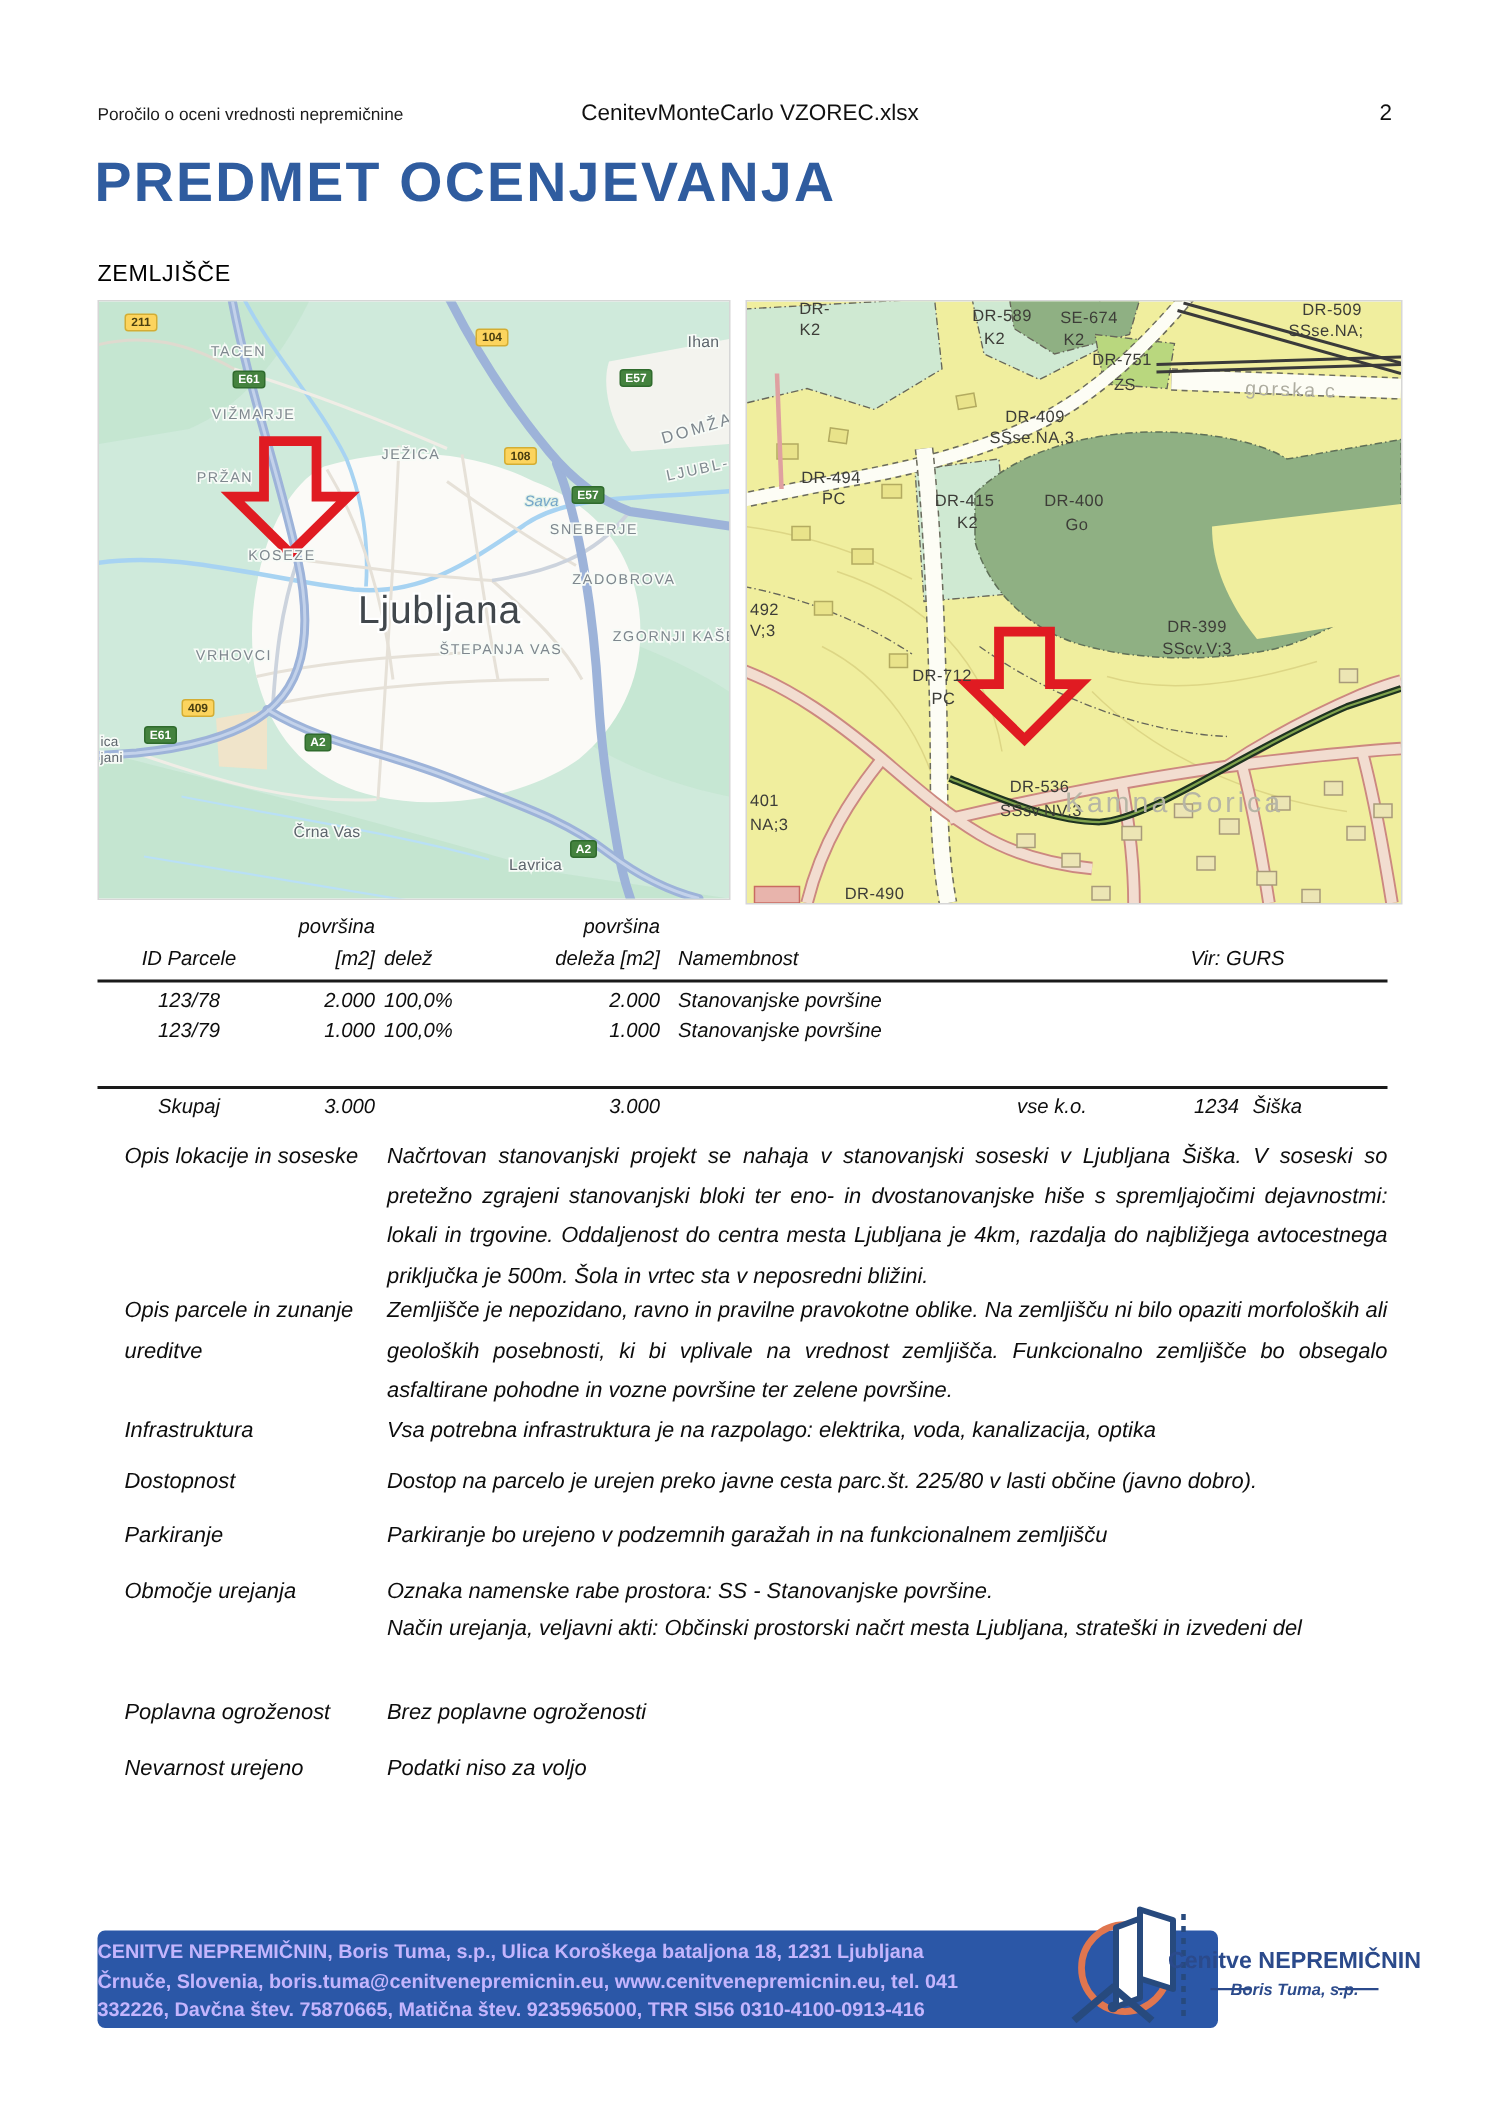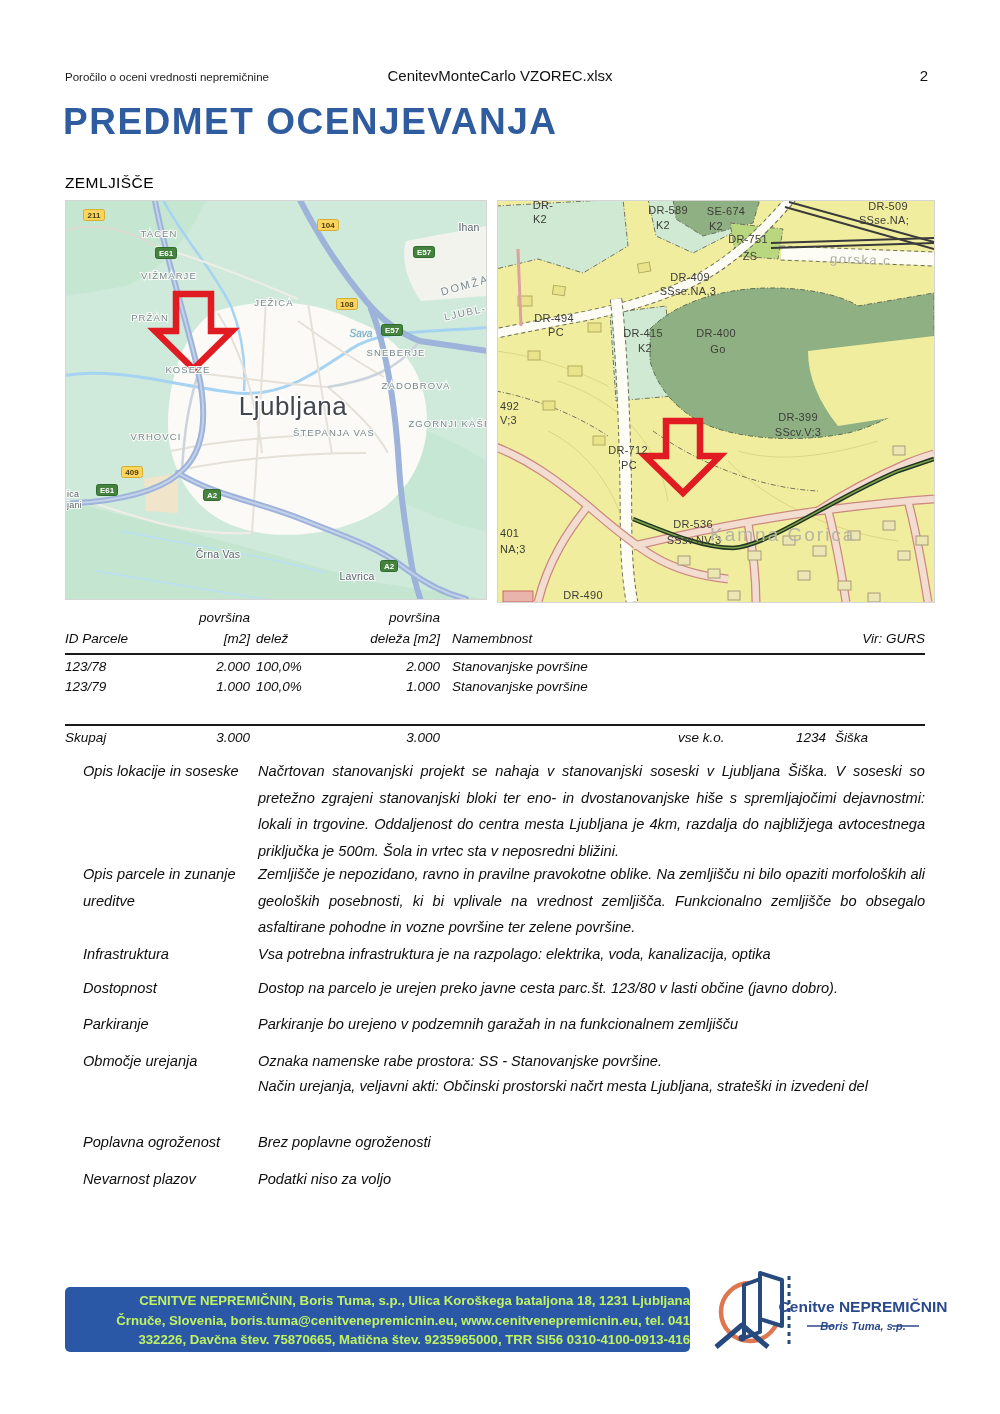--- a/index.html
+++ b/index.html
@@ -33,38 +33,38 @@
   
   .zl{font:400 11px "Liberation Sans",sans-serif;fill:#3d3d38;text-anchor:middle;letter-spacing:.3px}
   .zls{font:400 11px "Liberation Sans",sans-serif;fill:#3d3d38;text-anchor:start;letter-spacing:.3px}
   .zl-big{font:400 19px "Liberation Sans",sans-serif;fill:#b6b5a5;letter-spacing:2px}
   .zl-street{font:400 13px "Liberation Sans",sans-serif;fill:#aeada0;letter-spacing:1.5px}
   .zb{fill:none;stroke:#66665a;stroke-width:.9;stroke-dasharray:5 2 1 2}
   
   .tbl-txt{font-style:italic;font-size:13.5px;color:#0d0d0d;white-space:nowrap}
   .trow{position:absolute;left:65px;width:860px;height:20px}
   .trow span{position:absolute;top:0}
-  .c-id{left:0;width:122px;}
+  .c-id{left:0;width:122px;text-align:center}
   .c-area{left:85px;width:100px;text-align:right}
   .c-delez{left:191px;width:90px;}
   .c-deleza{left:283px;width:92px;text-align:right}
   .c-nam{left:387px;width:330px}
-  .c-vir{right:0;width:200px;text-align:right}
+  .c-vir{right:0;width:200px;text-align:center}
   .c-ko{left:613px;width:100px}
   .c-kon{left:723px;width:38px;text-align:right}
   .c-kona{left:770px;width:90px}
   .hline{position:absolute;left:65px;width:860px;height:0;border-top:2.4px solid #1a1a1a}
   
   .sec{position:absolute;left:67px;width:858px;font-style:italic;font-size:14.6px;
        line-height:26.5px;color:#0d0d0d}
   .sec .lbl{position:absolute;left:16px;top:0;width:186px}
   .sec .txt{position:absolute;left:191px;top:0;width:667px;text-align:justify}
   
-  .footer-band{left:65px;top:1287px;width:625px;height:65px;background:#2b57a7;border-radius:5px;
-       color:#bef264;font-weight:700;font-size:13.2px;text-align:right;line-height:19.5px;
+  .footer-band{left:65px;top:1287px;width:747px;height:65px;background:#2b57a7;border-radius:5px;
+       color:#c4b5fd;font-weight:700;font-size:13.2px;text-align:left;line-height:19.5px;
        padding-top:4px;box-sizing:border-box}
   .logo{left:708px;top:1264px}
 </style>
 </head>
 <body>
 
 <div class="abs hdr-left">Poročilo o oceni vrednosti nepremičnine</div>
 <div class="abs hdr-center">CenitevMonteCarlo VZOREC.xlsx</div>
 <div class="abs hdr-page">2</div>
 <div class="abs title">PREDMET OCENJEVANJA</div>
@@ -366,39 +366,39 @@
 <div class="sec" style="top:861px">
   <div class="lbl">Opis parcele in zunanje ureditve</div>
   <div class="txt">Zemljišče je nepozidano, ravno in pravilne pravokotne oblike. Na zemljišču ni bilo opaziti morfoloških ali geoloških posebnosti, ki bi vplivale na vrednost zemljišča. Funkcionalno zemljišče bo obsegalo asfaltirane pohodne in vozne površine ter zelene površine.</div>
 </div>
 <div class="sec" style="top:941px">
   <div class="lbl">Infrastruktura</div>
   <div class="txt ln">Vsa potrebna infrastruktura je na razpolago: elektrika, voda, kanalizacija, optika</div>
 </div>
 <div class="sec" style="top:975px">
   <div class="lbl">Dostopnost</div>
-  <div class="txt ln">Dostop na parcelo je urejen preko javne cesta parc.št. 123/80  v lasti občine (javno dobro).</div>
+  <div class="txt ln">Dostop na parcelo je urejen preko javne cesta parc.št. 225/80  v lasti občine (javno dobro).</div>
 </div>
 <div class="sec" style="top:1011px">
   <div class="lbl">Parkiranje</div>
   <div class="txt ln">Parkiranje bo urejeno v podzemnih garažah in na funkcionalnem zemljišču</div>
 </div>
 <div class="sec" style="top:1049px;line-height:25px">
   <div class="lbl">Območje urejanja</div>
   <div class="txt ln">
     <div>Oznaka namenske rabe prostora: SS - Stanovanjske površine.</div>
     <div>Način urejanja, veljavni akti: Občinski prostorski načrt mesta Ljubljana, strateški in izvedeni del</div>
   </div>
 </div>
 <div class="sec" style="top:1129px">
   <div class="lbl">Poplavna ogroženost</div>
   <div class="txt ln">Brez poplavne ogroženosti</div>
 </div>
 <div class="sec" style="top:1166px">
-  <div class="lbl">Nevarnost plazov</div>
+  <div class="lbl">Nevarnost urejeno</div>
   <div class="txt ln">Podatki niso za voljo</div>
 </div>
 
 <div class="abs footer-band">
   <div>CENITVE NEPREMIČNIN, Boris Tuma, s.p., Ulica Koroškega bataljona 18, 1231 Ljubljana</div>
   <div>Črnuče, Slovenia, boris.tuma@cenitvenepremicnin.eu, www.cenitvenepremicnin.eu, tel. 041</div>
   <div>332226, Davčna štev. 75870665, Matična štev. 9235965000, TRR SI56 0310-4100-0913-416</div>
 </div>
 
 <div class="abs logo">

